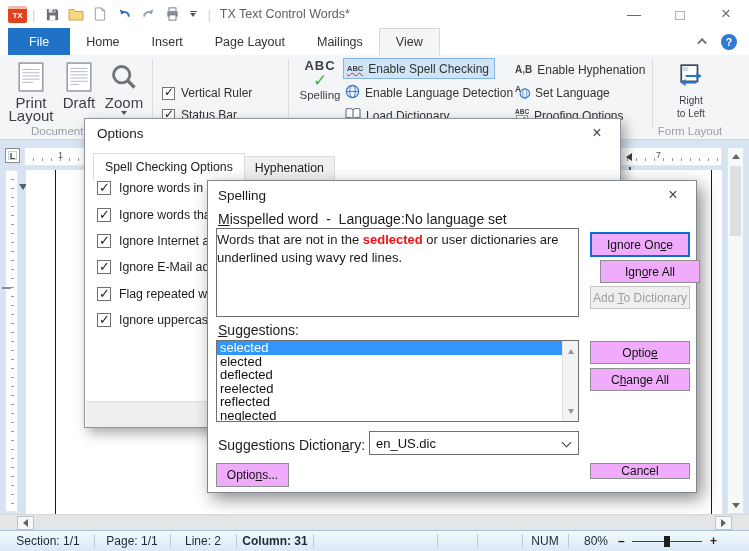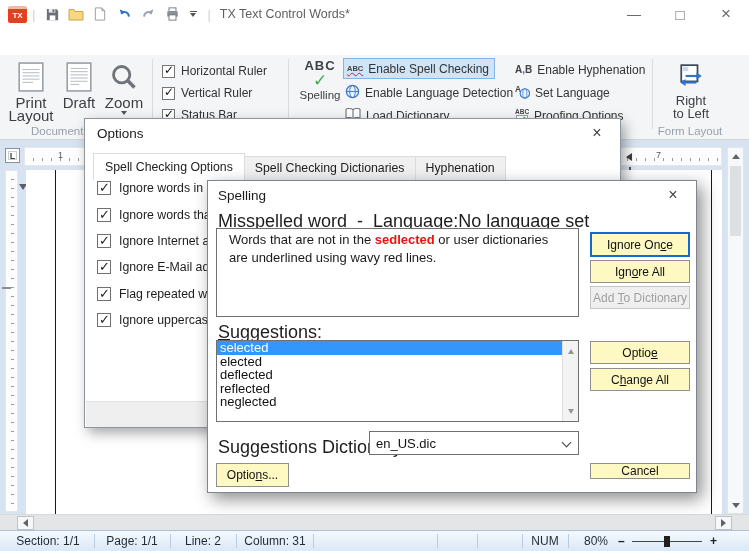--- a/index.html
+++ b/index.html
@@ -40,21 +40,21 @@
   .spell-big { position:absolute; left:292px; top:3px; width:56px; height:70px; display:flex; flex-direction:column; align-items:center; font-size:11.5px; color:#3b3f44; }
   .abc-big { font-weight:bold; font-size:13px; color:#3c4147; letter-spacing:1px; }
   .green-check { color:#3fae49; font-size:17px; font-weight:bold; line-height:16px; }
   .ritem { position:absolute; height:21px; display:flex; align-items:center; gap:5px; font-size:12px; color:#333; white-space:nowrap; }
   .ritem.hl { background:#cfe4f7; border:1px solid #84b4e2; padding:0 5px 0 3px; }
   .abc-wave { font-size:7.5px; font-weight:bold; color:#444; text-decoration:underline wavy #dd2222 1px; letter-spacing:0; }
   .hyph-icn { font-size:10px; color:#444; font-weight:bold; }
   .hyph-icn i { color:#2e75c8; font-style:normal; }
   .mini-stack { display:flex; flex-direction:column; align-items:center; line-height:6px; }
   .mini-abc { font-size:6.5px; font-weight:bold; color:#444; letter-spacing:0; }
-  .rtl-btn { position:absolute; left:658px; top:3px; width:66px; height:66px; display:flex; flex-direction:column; align-items:center; font-size:13px; color:#3b3f44; line-height:13px; }
+  .rtl-btn { position:absolute; left:658px; top:3px; width:66px; height:66px; display:flex; flex-direction:column; align-items:center; font-size:10px; color:#3b3f44; line-height:13px; }
 
   
   .docarea { position:absolute; top:140px; left:0; right:0; height:374px; background:#d8e3f1; }
   .corner-box { position:absolute; left:5px; top:8px; width:15px; height:15px; background:#fff; border:1px solid #8a8f96; box-shadow:inset 0 0 0 2px #fff, inset 0 0 0 3px #c8cdd4; font-size:9px; font-weight:bold; color:#444; display:flex; align-items:center; justify-content:center; }
   .hruler { position:absolute; left:24px; right:27px; top:7px; height:19px; background:#fdfdfd; border:1px solid #e4e7ea; }
   .hruler .ticks { position:absolute; left:0; right:0; bottom:4px; height:3px; background:repeating-linear-gradient(to right, transparent 0 8px, #9a9a9a 8px 9px); }
   .rnum { position:absolute; top:2px; font-size:9px; color:#555; }
   .tri-left { position:absolute; width:0; height:0; border-top:4px solid transparent; border-bottom:4px solid transparent; border-right:6px solid #3f3f3f; }
   .margin-marker { position:absolute; left:629px; top:27px; width:9px; height:5px; border-left:2px solid #555; border-bottom:2px solid #555; }
   .vruler { position:absolute; left:5px; top:30px; width:13px; bottom:2px; background:#fdfdfd; border:1px solid #e4e7ea; }
@@ -92,24 +92,24 @@
   .opt-tabs { position:absolute; left:8px; right:8px; top:33px; display:flex; align-items:flex-end; border-bottom:1px solid #dcdcdc; }
   .otab { font-size:12.3px; color:#222; padding:4px 10px 5px; background:#f0f0f0; border:1px solid #dcdcdc; border-bottom:none; margin-right:-1px; }
   .otab.active { background:#fff; padding:6px 11px; position:relative; top:1px; border-bottom:1px solid #fff; }
   .ocb { position:absolute; left:12px; display:flex; align-items:center; gap:8px; font-size:12.3px; color:#1d1d1d; white-space:nowrap; }
   .ocb .cb { width:14px; height:14px; border-color:#707070; }
   .ocb .cb::after { font-weight:normal; color:#222; font-size:13px; top:-2px; }
   .opt-footer { position:absolute; left:1px; right:1px; bottom:0; height:26px; background:#efefef; border-top:1px solid #e0e0e0; }
 
   .dlg-spelling { left:207px; top:180px; width:490px; height:313px; border-color:#7f868d; box-shadow:5px 6px 16px rgba(0,0,0,.45); z-index:30; }
   .ws-pre { white-space:pre; }
-  .sp-label { position:absolute; left:10px; font-size:18px; color:#1d1d1d; }
-  .sp-textbox { position:absolute; left:8px; top:47px; width:363px; height:89px; border:1px solid #707070; background:#fff; font-size:13px; line-height:18px; padding:2px 12px; color:#1a1a1a; }
+  .sp-label { position:absolute; left:10px; font-size:14px; color:#1d1d1d; }
+  .sp-textbox { position:absolute; left:8px; top:47px; width:363px; height:89px; border:1px solid #707070; background:#fff; font-size:13px; line-height:18px; padding:2px 0; color:#1a1a1a; }
   .missp { color:#ee1111; font-weight:bold; }
-  .btn { position:absolute; left:382px; width:100px; height:23px; background:#fef9c3; border:1px solid #8f8f8f; font-size:12px; color:#111; display:flex; align-items:center; justify-content:center; font-family:inherit; }
+  .btn { position:absolute; left:382px; width:100px; height:23px; background:#f0abfc; border:1px solid #8f8f8f; font-size:12px; color:#111; display:flex; align-items:center; justify-content:center; font-family:inherit; }
   .btn.default { height:25px; border:2px solid #0f6cd1; }
   .btn.disabled { background:#efefef; border-color:#c6c6c6; color:#9f9f9f; }
   .listbox { position:absolute; left:8px; top:159px; width:363px; height:82px; border:1px solid #707070; background:#fff; overflow:hidden; }
   .lrow { height:13.5px; line-height:13.5px; font-size:13px; padding-left:3px; color:#111; }
   .lrow.sel { background:#3296fc; color:#fff; }
   .lb-scroll { position:absolute; right:0; top:0; bottom:0; width:16px; background:#f3f3f3; border-left:1px solid #e0e0e0; }
   .lb-scroll .tri-up-s, .lb-scroll .tri-dn-s { border-left-width:3.5px; border-right-width:3.5px; opacity:.65; }
   .combo { position:absolute; left:161px; top:250px; width:210px; height:24px; border:1px solid #707070; background:#fff; font-size:13px; color:#111; display:flex; align-items:center; padding-left:6px; }
   .combo-chev { position:absolute; right:8px; top:7px; width:7px; height:7px; border-right:1.6px solid #3f3f3f; border-bottom:1.6px solid #3f3f3f; transform:rotate(45deg); }
   u { text-decoration:underline; }
@@ -166,20 +166,32 @@
     </span>
     <span class="tsep">|</span>
     <span class="doc-title">TX Text Control Words*</span>
     <div class="win-controls">
       <span class="winbtn">—</span>
       <span class="winbtn" style="font-size:15px;">□</span>
       <span class="winbtn" style="font-size:17px;">×</span>
     </div>
   </div>
 
+  <div class="tabrow">
+    <div class="tab tab-file">File</div>
+    <div class="tab">Home</div>
+    <div class="tab">Insert</div>
+    <div class="tab">Page Layout</div>
+    <div class="tab">Mailings</div>
+    <div class="tab tab-view">View</div>
+    <div class="tabrow-right">
+      <span class="chev-up"></span>
+      <span class="help-circle">?</span>
+    </div>
+  </div>
 
   <div class="ribbon">
     <div class="rbig" style="left:8px;">
       <span class="icn">
         <svg width="26" height="30" viewBox="0 0 24 28">
             <rect x="1" y="1" width="22" height="26" fill="#fff" stroke="#9aa0a8" stroke-width="1.5"></rect>
             <g stroke="#b9c0c9" stroke-width="1">
               <line x1="4" y1="7" x2="20" y2="7"></line>
               <line x1="4" y1="10" x2="20" y2="10"></line>
               <line x1="4" y1="13" x2="20" y2="13"></line>
@@ -213,24 +225,20 @@
             <line x1="15.5" y1="15.5" x2="21" y2="21" stroke="#6f7479" stroke-width="3"></line>
           </svg>
       </span>
       <span>Zoom</span>
       <span class="chev-dn" style="margin-top:2px;"></span>
     </div>
     <div class="grplabel" style="left:4px; width:140px;">Document Views</div>
 
     <div class="rsep" style="left:152px;"></div>
 
-    <div class="rcb" style="top:7px;">
-      <span class="cb"></span>
-      <span>Horizontal Ruler</span>
-    </div>
     <div class="rcb" style="top:29px;">
       <span class="cb"></span>
       <span>Vertical Ruler</span>
     </div>
     <div class="rcb" style="top:51px;">
       <span class="cb"></span>
       <span>Status Bar</span>
     </div>
 
     <div class="rsep" style="left:288px;"></div>
@@ -347,40 +355,39 @@
       </div>
   </div>
 
   <div class="statusbar">
     <div class="scell" style="left:6px; width:84px;">Section: 1/1</div>
     <div class="ssep" style="left:94px;"></div>
     <div class="scell" style="left:98px; width:68px;">Page: 1/1</div>
     <div class="ssep" style="left:170px;"></div>
     <div class="scell" style="left:174px; width:58px;">Line: 2</div>
     <div class="ssep" style="left:236px;"></div>
-    <div class="scell" style="left:240px; width:70px;">Column: 31</div>
+    <div class="scell" style="left:240px; width:70px;font-weight:bold;">Column: 31</div>
     <div class="ssep" style="left:313px;"></div>
     <div class="ssep" style="left:437px;"></div>
     <div class="ssep" style="left:477px;"></div>
     <div class="ssep" style="left:522px;"></div>
     <div class="scell" style="left:524px; width:42px;">NUM</div>
     <div class="ssep" style="left:568px;"></div>
     <div class="scell" style="left:574px; width:44px;">80%</div>
     <div class="zoom-sign" style="left:618px;">–</div>
     <div class="zoom-track"></div>
     <div class="zoom-thumb"></div>
     <div class="zoom-sign" style="left:710px;">+</div>
   </div>
 
   <div class="dialog dlg-options">
     <div class="dlg-title">Options</div>
     <div class="dlg-close">×</div>
     <div class="opt-tabs">
       <div class="otab active">Spell Checking Options</div>
-      <div class="otab">Spell Checking Dictionaries</div>
       <div class="otab">Hyphenation</div>
     </div>
     <div class="ocb" style="top:62px;">
       <span class="cb"></span>
       <span>Ignore words in UP</span>
     </div>
     <div class="ocb" style="top:89px;">
       <span class="cb"></span>
       <span>Ignore words that c</span>
     </div>
@@ -407,33 +414,34 @@
     <div class="dlg-title" style="left:10px;">Spelling</div>
     <div class="dlg-close">×</div>
 
     <div class="sp-label ws-pre" style="top:30px;"><u>M</u><span>isspelled word</span><span>  -  Language:No language set</span></div>
 
     <div class="sp-textbox"><span>Words that are not in the </span><span class="missp">sedlected</span><span> or user dictionaries are underlined using wavy red lines.</span></div>
 
     <button class="btn default" style="top:51px;">
         <span><span>Ignore On</span><u>c</u><span>e</span></span>
       </button>
-    <button class="btn" style="top:79px;">
+    <button class="btn" style="top:79px;margin-left:10px;">
         <span><span>Ign</span><u>o</u><span>re All</span></span>
       </button>
     <button class="btn disabled" style="top:105px;">
         <span><span>Add </span><u>T</u><span>o Dictionary</span></span>
       </button>
 
     <div class="sp-label" style="top:141px;"><u>S</u><span>uggestions:</span></div>
 
     <div class="listbox">
       <div class="lrow sel">selected</div>
       <div class="lrow">elected</div>
       <div class="lrow">deflected</div>
+      <div class="lrow">reelected</div>
       <div class="lrow">reflected</div>
       <div class="lrow">neglected</div>
       <div class="lb-scroll">
         <div class="sarrow" style="top:2px;">
             <span class="tri-up-s"></span>
           </div>
         <div class="sarrow" style="bottom:2px;">
             <span class="tri-dn-s"></span>
           </div>
       </div>

